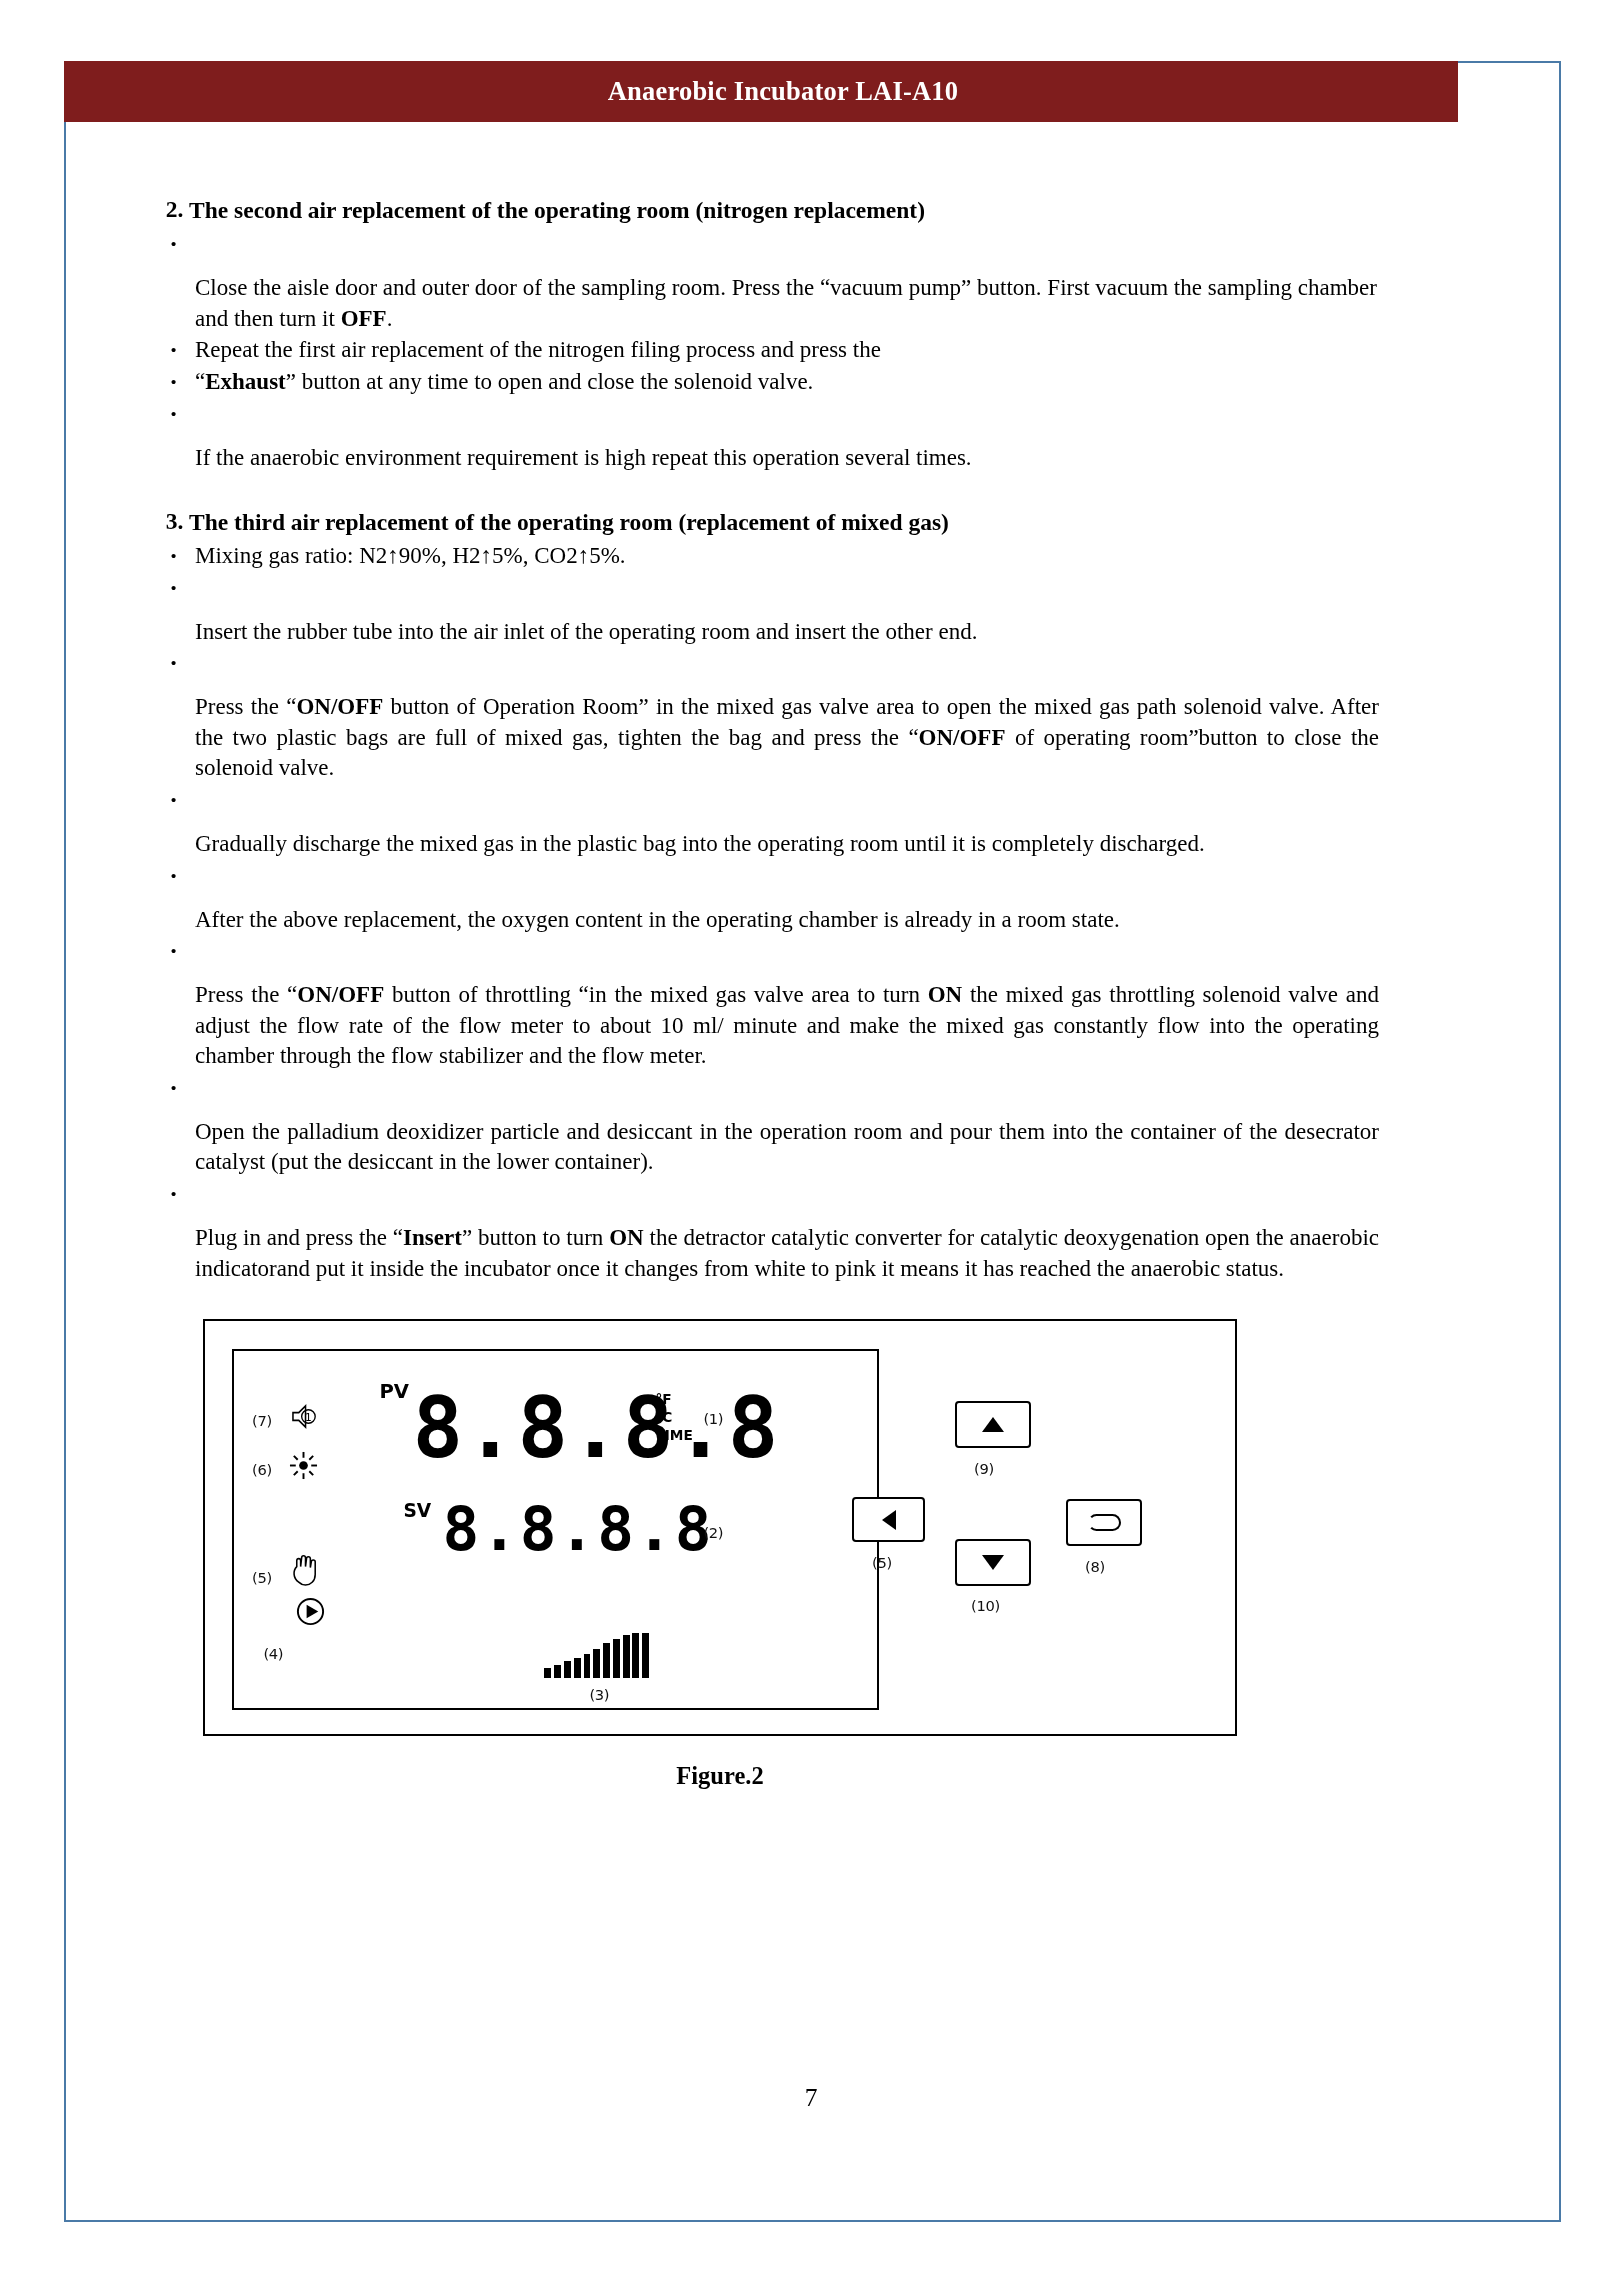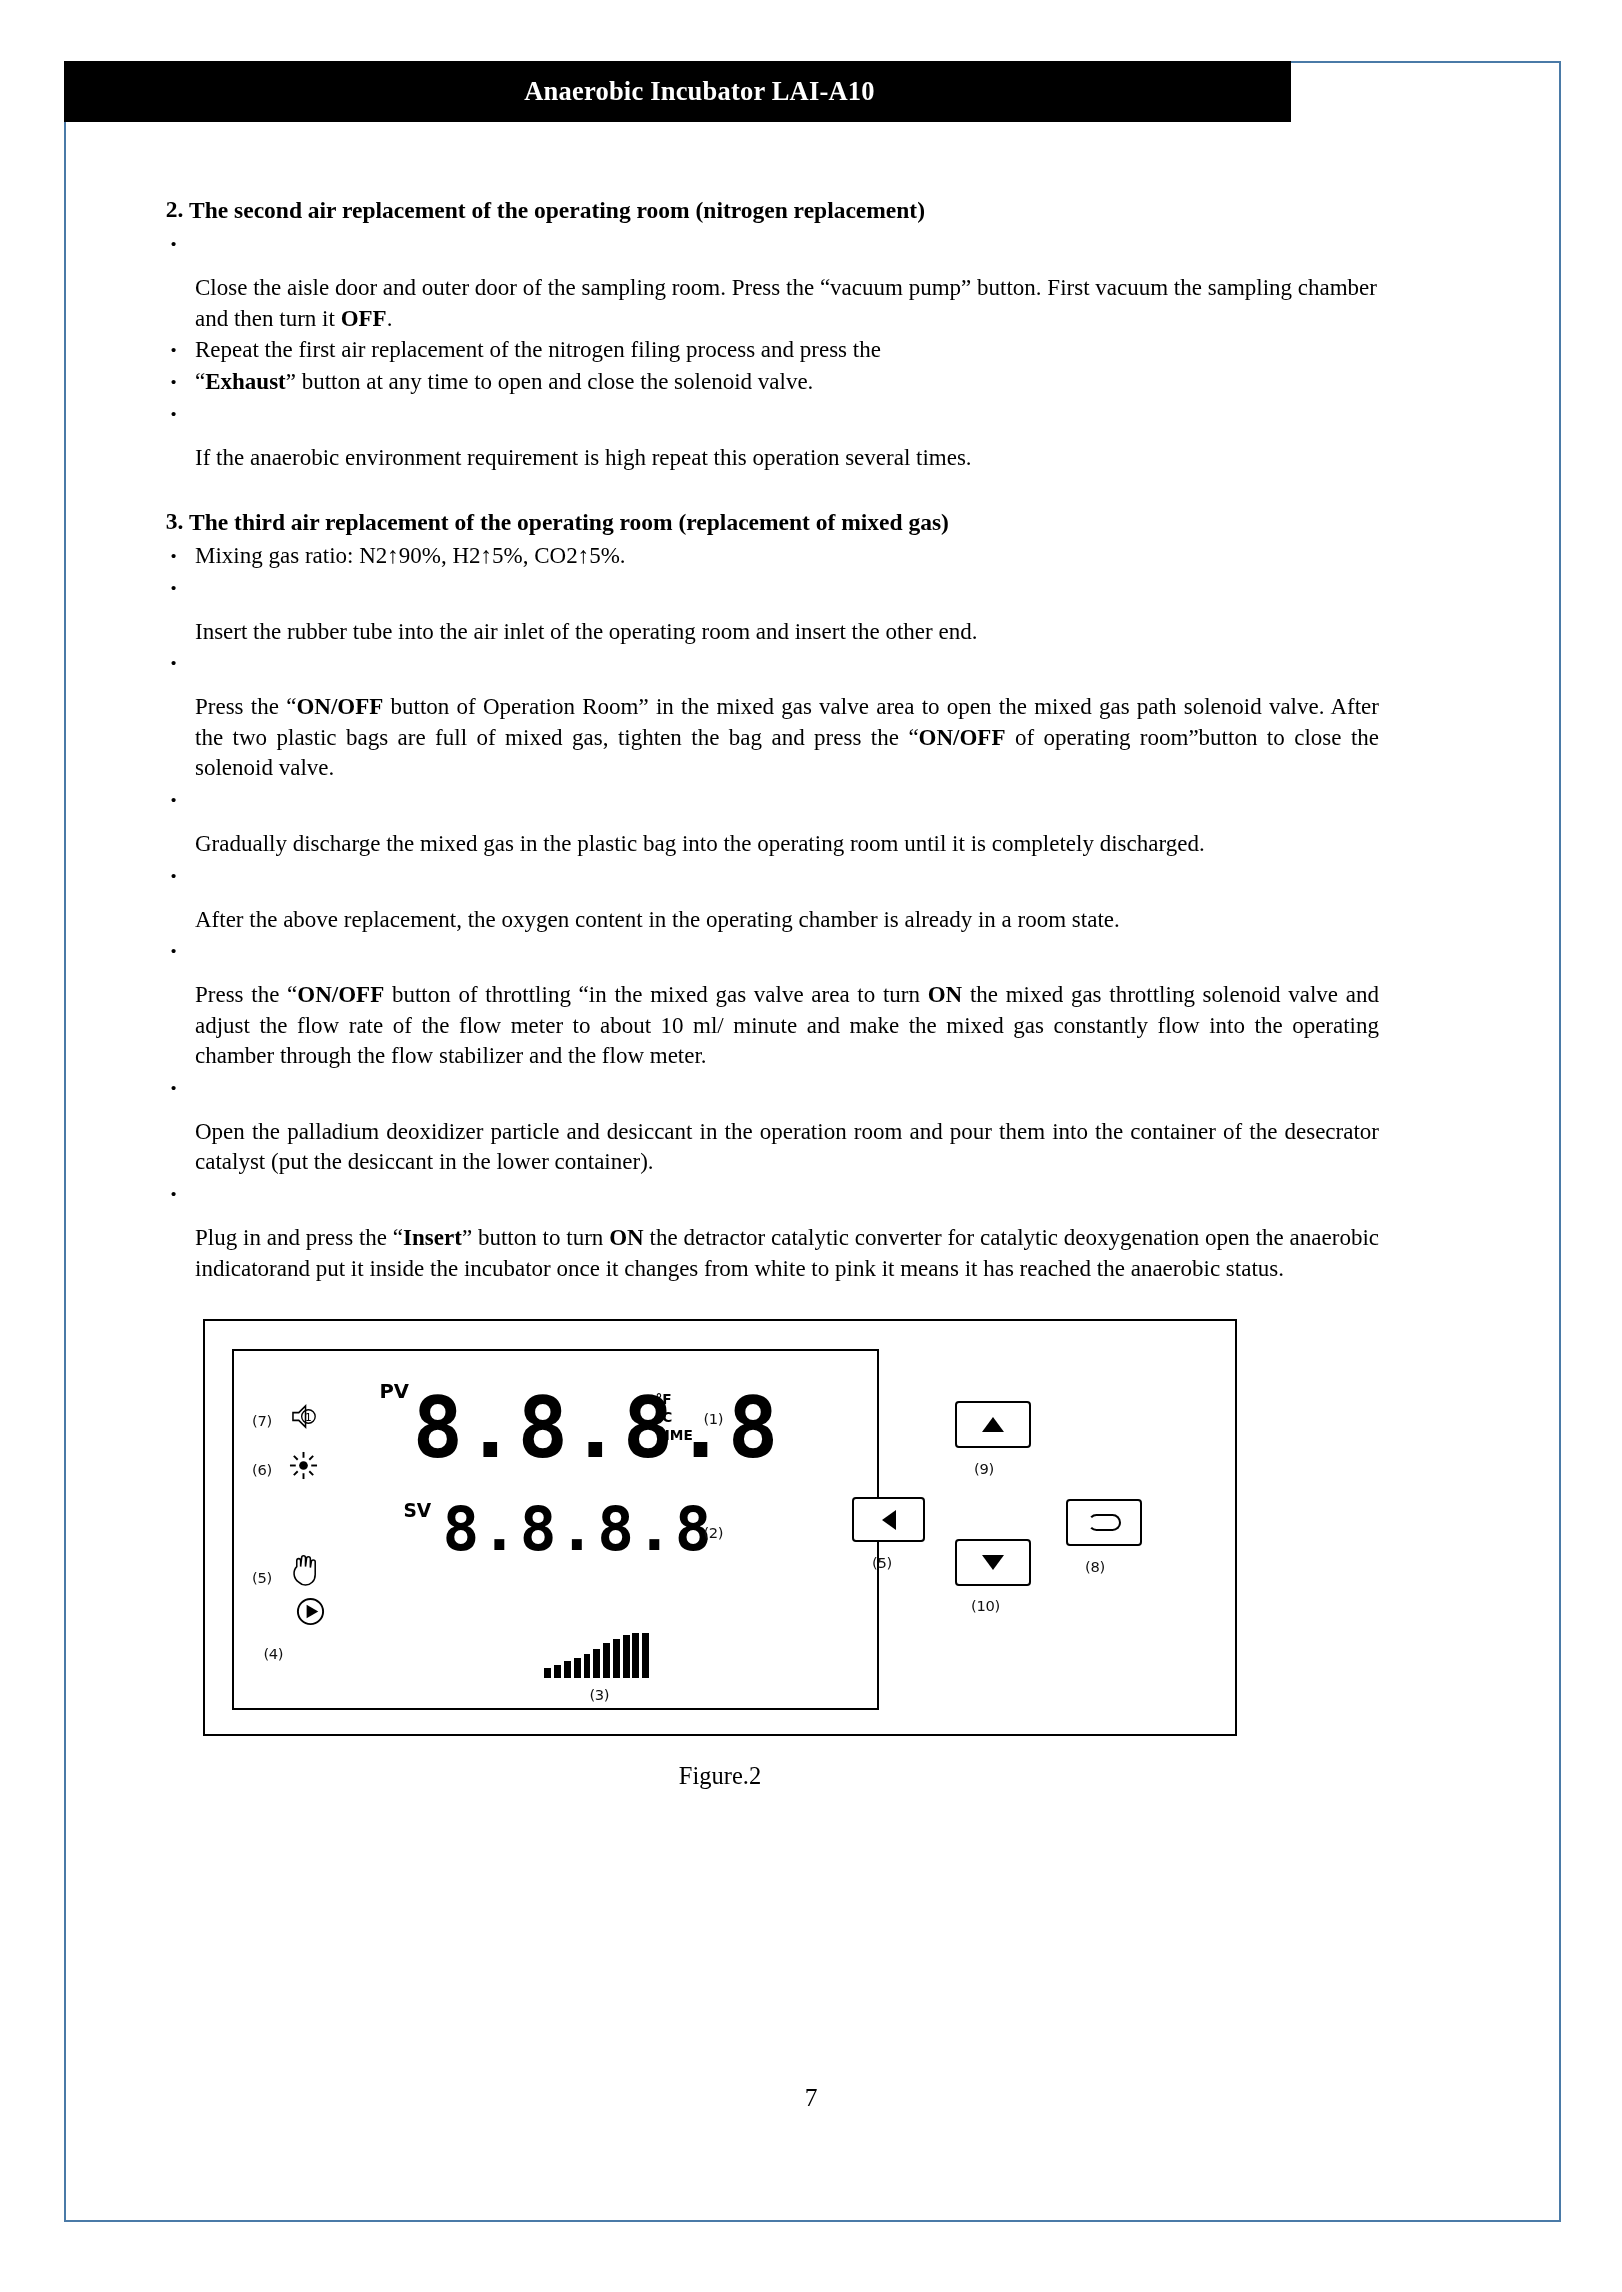--- a/index.html
+++ b/index.html
@@ -29,23 +29,23 @@
     width: 1497px;
     height: 2161px;
     border: 2px solid #4a7aa7;
     box-sizing: border-box;
   }
   
   .header-bar {
     position: absolute;
     left: 64px;
     top: 61px;
-    width: 1227px;
+    width: 1394px;
     height: 61px;
-    background: #000000;
+    background: #7f1d1d;
     box-sizing: border-box;
     display: flex;
     align-items: center;
     justify-content: center;
     padding-left: 44px;
   }
   .header-title {
     color: #ffffff;
     font-size: 26.5px;
     font-weight: bold;
@@ -242,21 +242,21 @@
     height: 45px;
   }
   .bars i {
     display: block;
     width: 6.9px;
     background: #000;
   }
   .fig-caption {
     width: 1034px;
     text-align: center;
-    font-weight: normal;
+    font-weight: bold;
     font-size: 24.5px;
     margin-top: 25.5px;
   }
   .page-num {
     position: absolute;
     left: 0;
     top: 2083px;
     width: 1622px;
     text-align: center;
     font-size: 25.5px;

